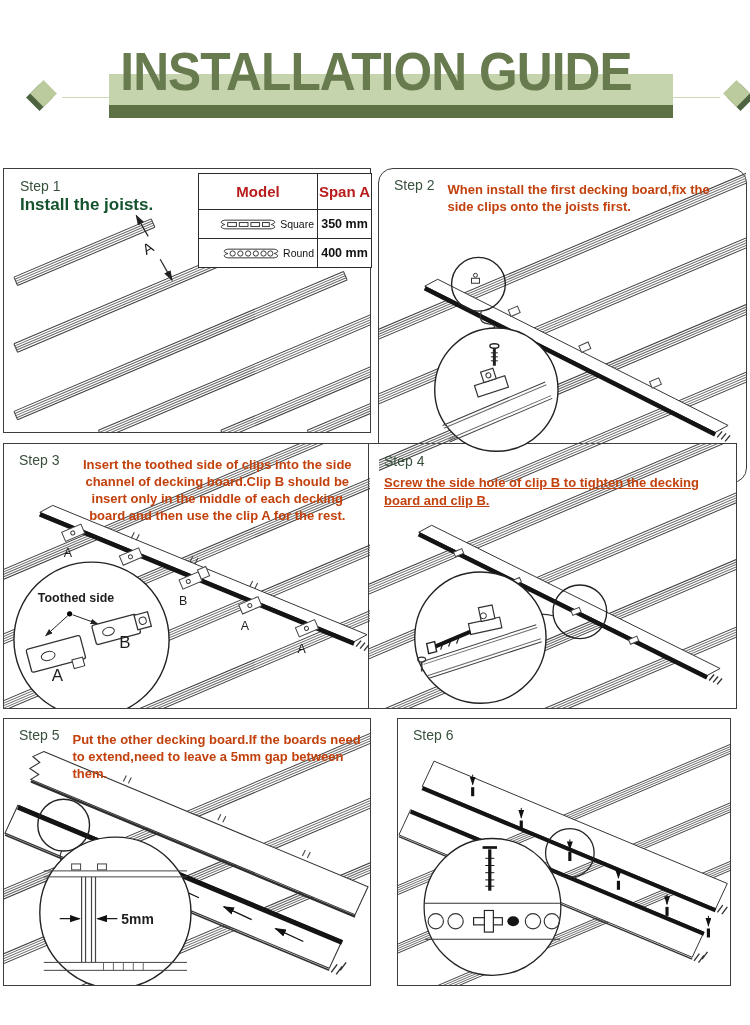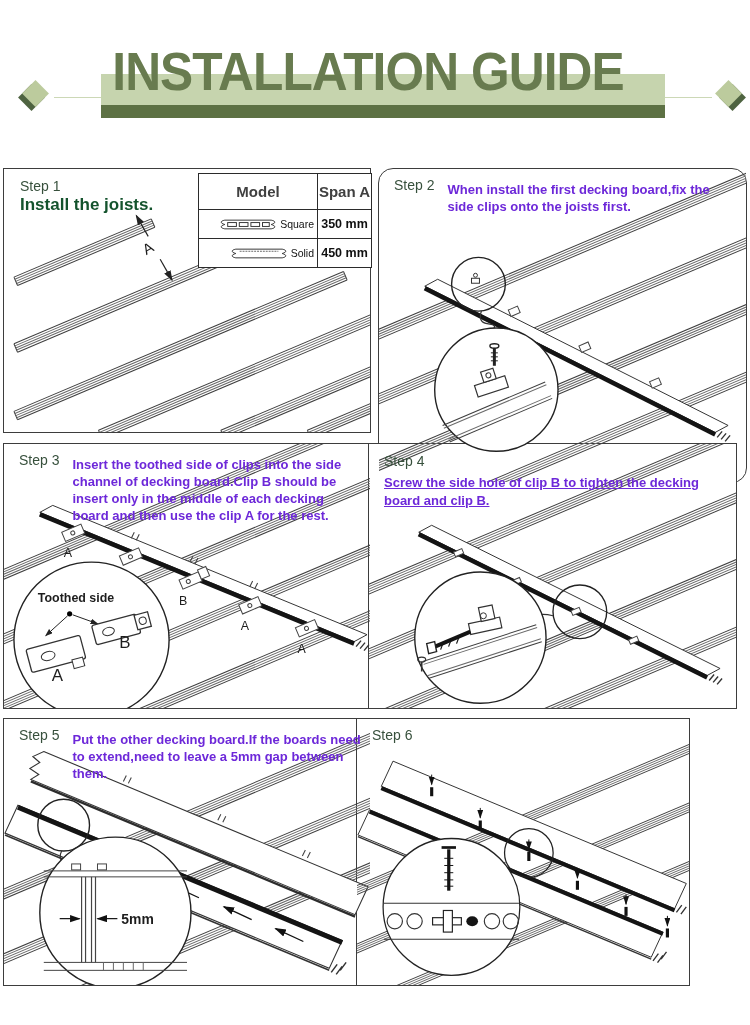--- a/index.html
+++ b/index.html
@@ -1,21 +1,21 @@
 <!DOCTYPE html>
 <html><head>
 <meta charset="utf-8">
 <style>
   html,body{margin:0;padding:0;}
   body{
     width:750px;height:1025px;position:relative;background:#ffffff;
     font-family:"Liberation Sans",sans-serif;overflow:hidden;
   }
   
-  .hero{position:absolute;left:8px;top:0;width:720px;height:160px;}
+  .hero{position:absolute;left:16px;top:0;width:720px;height:160px;}
   .banner{position:absolute;left:93px;top:74px;width:564px;height:31px;background:#c6d4ae;}
   .banner-bar{position:absolute;left:93px;top:105px;width:564px;height:13px;background:#5d7144;}
   .page-title{
     position:absolute;left:0;right:0;top:42px;margin:0;text-align:center;
     font-size:54px;font-weight:bold;color:#687b4f;line-height:1.1;
     transform:scaleX(.92);letter-spacing:-1px;white-space:nowrap;
   }
   .rule{position:absolute;top:97px;height:1px;background:#ccd8b6;}
   .rule.l{left:46px;width:47px;}
   .rule.r{left:657px;width:47px;}
@@ -27,31 +27,31 @@
   .d-lite{background:#bccb9d;}
   .diamond.left .d-dark{left:0;top:4px;}
   .diamond.left .d-lite{left:4px;top:0;}
   .diamond.right .d-dark{left:5px;top:4px;}
   .diamond.right .d-lite{left:1px;top:0;}
   
   .panel{position:absolute;background:#fff;border:1px solid #3d3d3d;box-sizing:border-box;}
   .scene{position:absolute;left:0;top:0;width:100%;height:100%;z-index:1;}
   .step-head{position:relative;z-index:2;display:flex;gap:13px;align-items:flex-start;padding:9px 8px 0 15px;}
   .step-label{font-size:14px;font-weight:normal;color:#37503c;white-space:nowrap;line-height:1.1;}
-  .step-desc{font-size:13px;font-weight:bold;color:#6d28d9;line-height:1.32;padding-top:3px;}
+  .step-desc{font-size:13px;font-weight:bold;color:#c2410c;line-height:1.32;padding-top:3px;}
   .stack{display:block;}
   .stack .step-desc{padding-top:1px;}
   .s1-sub{font-size:17px;font-weight:bold;color:#14532d;line-height:1.25;}
   
   .spec-table{
     position:absolute;left:194px;top:4px;width:171px;z-index:3;background:#fff;
     border-collapse:collapse;table-layout:fixed;
   }
   .spec-table th,.spec-table td{border:1.6px solid #2b2b2b;padding:0;}
-  .spec-table th{height:35px;font-size:15px;font-weight:bold;color:#404040;text-align:center;}
+  .spec-table th{height:35px;font-size:15px;font-weight:bold;color:#b91c1c;text-align:center;}
   .th-model{width:118px;}
   .th-span{width:53px;}
   .model-cell{height:28px;}
   .model-inner{display:flex;justify-content:flex-end;gap:3px;padding:0 3px;}
   .model-name{font-size:10.5px;color:#111;}
   .profile{width:58px;height:13px;flex:0 0 auto;}
   .span-cell{font-size:12.5px;font-weight:bold;color:#111;text-align:center;}
   
   svg text{font-family:"Liberation Sans",sans-serif;fill:#1d1d1d;}
   .mag-label{font-size:12.5px;font-weight:600;}
@@ -158,26 +158,31 @@
         <td class="span-cell">350 mm</td>
       </tr>
       <tr>
         <td class="model-cell">
             <div class="model-inner">
           <svg class="profile" viewBox="0 0 60 13">
             <path d="M6 2 C1 3 1 5 6 6.5 C1 8 1 10 6 11" fill="none" stroke="#333"></path>
             <path d="M54 2 C59 3 59 5 54 6.5 C59 8 59 10 54 11" fill="none" stroke="#333"></path>
             <line x1="6" y1="2" x2="54" y2="2" stroke="#333"></line>
                 <line x1="6" y1="11" x2="54" y2="11" stroke="#333"></line>
-            <line x1="10" y1="4.2" x2="50" y2="4.2" stroke="#666" stroke-dasharray="2 1"></line>
+            <circle cx="11" cy="6.5" r="2.7" fill="none" stroke="#333"></circle>
+                <circle cx="19" cy="6.5" r="2.7" fill="none" stroke="#333"></circle>
+                <circle cx="27" cy="6.5" r="2.7" fill="none" stroke="#333"></circle>
+                <circle cx="35" cy="6.5" r="2.7" fill="none" stroke="#333"></circle>
+                <circle cx="43" cy="6.5" r="2.7" fill="none" stroke="#333"></circle>
+                <circle cx="50" cy="6.5" r="2.7" fill="none" stroke="#333"></circle>
           </svg>
-          <span class="model-name">Solid</span>
+          <span class="model-name">Round</span>
         </div>
           </td>
-        <td class="span-cell">450 mm</td>
+        <td class="span-cell">400 mm</td>
       </tr>
     </tbody>
   </table>
 </section>
 
 <section class="panel" style="left:378px;top:168px;width:369px;height:315px;border-radius:15px;">
   <svg class="scene" viewBox="0 0 369 263">
     <defs>
       <g id="s2b" stroke="#6b6b6b" stroke-width="1" fill="none">
         <line x1="0" y1="0" x2="600" y2="0" stroke="#3f3f3f"></line>
@@ -309,21 +314,21 @@
         <rect width="46" height="20" rx="2" fill="#fff" stroke="#333" stroke-width="1.3"></rect>
         <ellipse cx="15" cy="10" rx="6" ry="4" fill="none" stroke="#333"></ellipse>
         <rect x="44" y="1" width="14" height="15" fill="#fff" stroke="#333" stroke-width="1.3"></rect>
         <circle cx="51" cy="8.5" r="3.6" fill="none" stroke="#333"></circle>
       </g>
       <text class="big-letter" x="116" y="204">B</text>
     </g>
   </svg>
   <div class="step-head">
     <div class="step-label">Step 3</div>
-    <div class="step-desc" style="width:293px;">Insert the toothed side of clips into the side channel of decking board.Clip B should be insert only in the middle of each decking board and then use the clip A for the rest.</div>
+    <div class="step-desc" style="width:293px;text-align:center;">Insert the toothed side of clips into the side channel of decking board.Clip B should be insert only in the middle of each decking board and then use the clip A for the rest.</div>
   </div>
 </section>
 
 <section class="panel" style="left:368px;top:443px;width:369px;height:266px;">
   <svg class="scene" viewBox="0 0 369 264">
     <defs>
       <g id="s4b" stroke="#6b6b6b" stroke-width="1" fill="none">
         <line x1="0" y1="0" x2="600" y2="0" stroke="#3f3f3f"></line>
           <line x1="0" y1="2.3" x2="600" y2="2.3"></line>
           <line x1="0" y1="4.6" x2="600" y2="4.6"></line>
@@ -437,21 +442,21 @@
       <line x1="114" y1="200" x2="94" y2="200" stroke="#111" stroke-width="1.2" marker-end="url(#s5m)"></line>
       <text class="gap-label" x="118" y="205">5mm</text>
     </g>
   </svg>
   <div class="step-head">
     <div class="step-label">Step 5</div>
     <div class="step-desc" style="width:296px;">Put the other decking board.If the boards need to extend,need to leave a 5mm gap between them.</div>
   </div>
 </section>
 
-<section class="panel" style="left:356px;top:718px;width:334px;height:268px;">
+<section class="panel" style="left:397px;top:718px;width:334px;height:268px;">
   <svg class="scene" viewBox="0 0 369 266">
     <defs>
       <g id="s6b" stroke="#6b6b6b" stroke-width="1" fill="none">
         <line x1="0" y1="0" x2="600" y2="0" stroke="#3f3f3f"></line>
           <line x1="0" y1="2.3" x2="600" y2="2.3"></line>
           <line x1="0" y1="4.6" x2="600" y2="4.6"></line>
           <line x1="0" y1="6.9" x2="600" y2="6.9"></line>
           <line x1="0" y1="9.2" x2="600" y2="9.2" stroke="#3f3f3f"></line>
       </g>
       <marker id="s6m" markerWidth="10" markerHeight="8" refX="8" refY="3" orient="auto">

